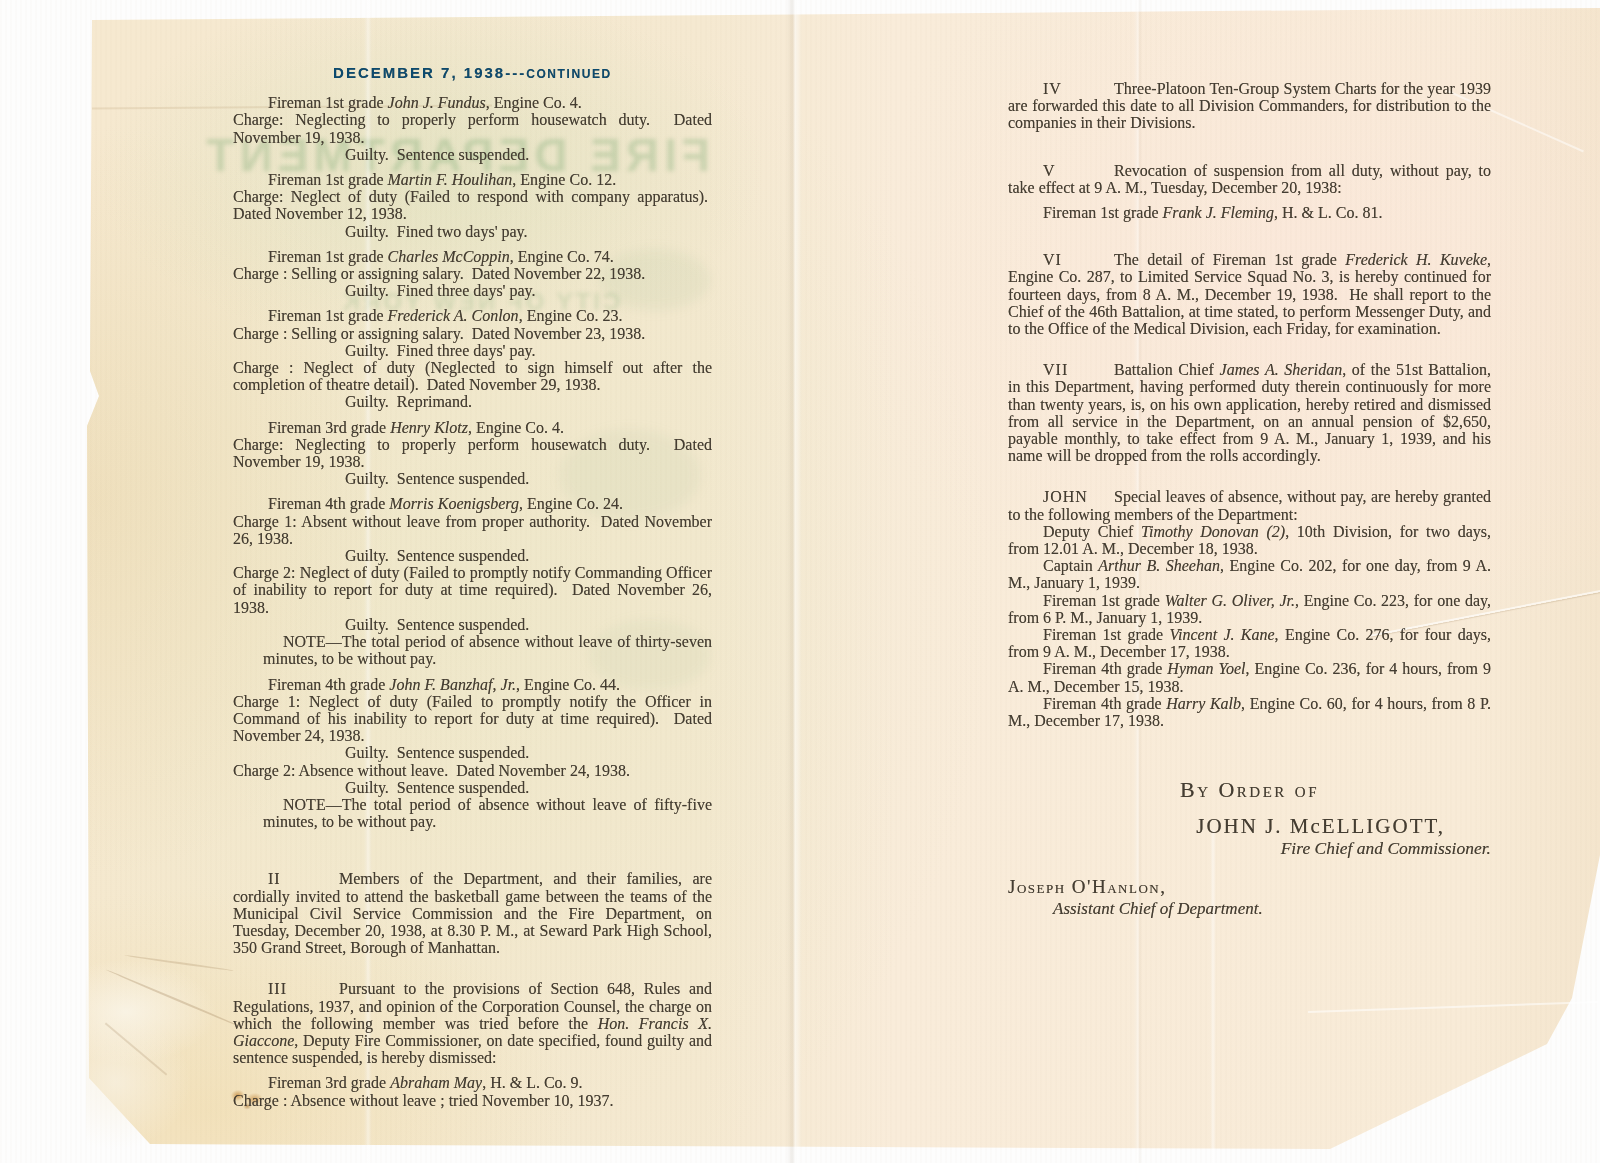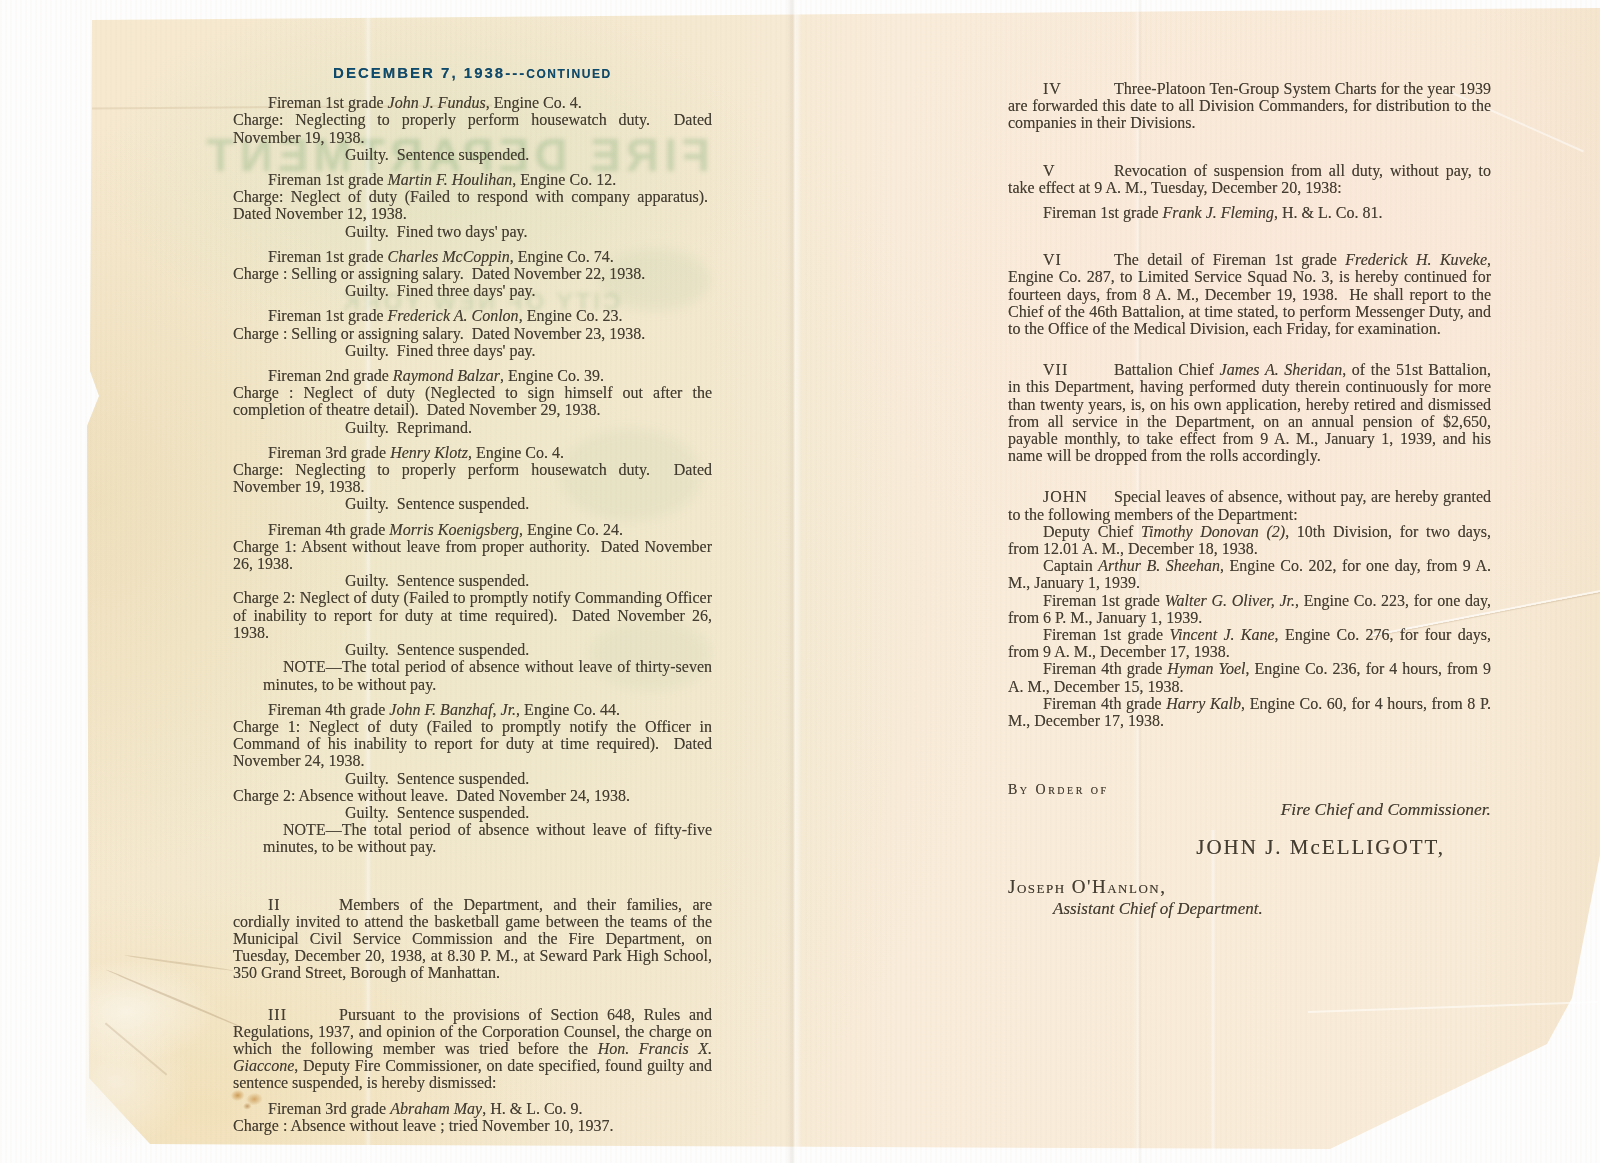--- a/index.html
+++ b/index.html
@@ -73,21 +73,21 @@
   .doc-header .cont{font-size:12px;text-transform:uppercase;letter-spacing:1.6px;}
 
   .blk{margin:0;}
   .b-intro{text-indent:35px;margin-top:8px;}
   .b-charge{text-align:justify;}
   .b-verdict{padding-left:112px;}
   .b-note{padding-left:30px;text-indent:20px;text-align:justify;}
   .b-numbered{text-align:justify;margin-top:26px;}
   .rnum{display:inline-block;min-width:71px;padding-left:35px;letter-spacing:1px;text-indent:0;}
   .b-sub{text-align:justify;text-indent:35px;}
-  .b-by_order{margin-top:52px;text-align:left;font-variant:small-caps;font-size:14px;letter-spacing:2.5px;}
+  .b-by_order{margin-top:52px;text-align:center;font-variant:small-caps;font-size:22px;letter-spacing:2.5px;}
   .b-sig_name{margin-top:15px;text-align:right;padding-right:46px;font-size:21px;letter-spacing:2px;line-height:24px;}
   .b-sig_title{text-align:right;font-style:italic;font-size:17.5px;line-height:21px;}
   .b-sig_left_name{margin-top:16px;font-variant:small-caps;font-size:19px;letter-spacing:1.5px;line-height:23px;}
   .b-sig_left_title{padding-left:45px;font-style:italic;font-size:17px;line-height:21px;}
   em{font-style:italic;}
 </style>
 </head>
 <body>
 
 <div class="paper">
@@ -122,21 +122,20 @@
       <div class="blk b-verdict"><span>Guilty.&nbsp;  Sentence suspended.</span></div>
       <div class="blk b-intro"><span>Fireman 1st grade </span><em>Martin F. Houlihan</em><span>, Engine Co. 12.</span></div>
       <div class="blk b-charge"><span>Charge: Neglect of duty (Failed to respond with company apparatus).&nbsp; Dated November 12, 1938.</span></div>
       <div class="blk b-verdict"><span>Guilty.&nbsp;  Fined two days' pay.</span></div>
       <div class="blk b-intro"><span>Fireman 1st grade </span><em>Charles McCoppin</em><span>, Engine Co. 74.</span></div>
       <div class="blk b-charge"><span>Charge : Selling or assigning salary.&nbsp;  Dated November 22, 1938.</span></div>
       <div class="blk b-verdict"><span>Guilty.&nbsp;  Fined three days' pay.</span></div>
       <div class="blk b-intro"><span>Fireman 1st grade </span><em>Frederick A. Conlon</em><span>, Engine Co. 23.</span></div>
       <div class="blk b-charge"><span>Charge : Selling or assigning salary.&nbsp;  Dated November 23, 1938.</span></div>
       <div class="blk b-verdict"><span>Guilty.&nbsp;  Fined three days' pay.</span></div>
-      <div class="blk b-intro"><span>Fireman 2nd grade </span><em>Raymond Balzar</em><span>, Engine Co. 39.</span></div>
       <div class="blk b-charge"><span>Charge : Neglect of duty (Neglected to sign himself out after the completion of theatre detail).&nbsp; Dated November 29, 1938.</span></div>
       <div class="blk b-verdict"><span>Guilty.&nbsp;  Reprimand.</span></div>
       <div class="blk b-intro"><span>Fireman 3rd grade </span><em>Henry Klotz</em><span>, Engine Co. 4.</span></div>
       <div class="blk b-charge"><span>Charge: Neglecting to properly perform housewatch duty.&nbsp; Dated November 19, 1938.</span></div>
       <div class="blk b-verdict"><span>Guilty.&nbsp;  Sentence suspended.</span></div>
       <div class="blk b-intro"><span>Fireman 4th grade </span><em>Morris Koenigsberg</em><span>, Engine Co. 24.</span></div>
       <div class="blk b-charge"><span>Charge 1: Absent without leave from proper authority.&nbsp; Dated November 26, 1938.</span></div>
       <div class="blk b-verdict"><span>Guilty.&nbsp;  Sentence suspended.</span></div>
       <div class="blk b-charge"><span>Charge 2: Neglect of duty (Failed to promptly notify Commanding Officer of inability to report for duty at time required).&nbsp; Dated November 26, 1938.</span></div>
       <div class="blk b-verdict"><span>Guilty.&nbsp;  Sentence suspended.</span></div>
@@ -162,18 +161,18 @@
       <div class="blk b-numbered" style="margin-top: 30px;"><span class="rnum">VI</span><span>The detail of Fireman 1st grade </span><em>Frederick H. Kuveke</em><span>, Engine Co. 287, to Limited Service Squad No. 3, is hereby continued for fourteen days, from 8 A. M., December 19, 1938.&nbsp; He shall report to the Chief of the 46th Battalion, at time stated, to perform Messenger Duty, and to the Office of the Medical Division, each Friday, for examination.</span></div>
       <div class="blk b-numbered" style="margin-top: 24px;"><span class="rnum">VII</span><span>Battalion Chief </span><em>James A. Sheridan</em><span>, of the 51st Battalion, in this Department, having performed duty therein continuously for more than twenty years, is, on his own application, hereby retired and dismissed from all service in the Department, on an annual pension of $2,650, payable monthly, to take effect from 9 A. M., January 1, 1939, and his name will be dropped from the rolls accordingly.</span></div>
       <div class="blk b-numbered" style="margin-top: 24px;"><span class="rnum">JOHN</span><span>Special leaves of absence, without pay, are hereby granted to the following members of the Department:</span></div>
       <div class="blk b-sub"><span>Deputy Chief </span><em>Timothy Donovan (2)</em><span>, 10th Division, for two days, from 12.01 A. M., December 18, 1938.</span></div>
       <div class="blk b-sub"><span>Captain </span><em>Arthur B. Sheehan</em><span>, Engine Co. 202, for one day, from 9 A. M., January 1, 1939.</span></div>
       <div class="blk b-sub"><span>Fireman 1st grade </span><em>Walter G. Oliver, Jr.</em><span>, Engine Co. 223, for one day, from 6 P. M., January 1, 1939.</span></div>
       <div class="blk b-sub"><span>Fireman 1st grade </span><em>Vincent J. Kane</em><span>, Engine Co. 276, for four days, from 9 A. M., December 17, 1938.</span></div>
       <div class="blk b-sub"><span>Fireman 4th grade </span><em>Hyman Yoel</em><span>, Engine Co. 236, for 4 hours, from 9 A. M., December 15, 1938.</span></div>
       <div class="blk b-sub"><span>Fireman 4th grade </span><em>Harry Kalb</em><span>, Engine Co. 60, for 4 hours, from 8 P. M., December 17, 1938.</span></div>
       <div class="blk b-by_order"><span>By Order of</span></div>
+      <div class="blk b-sig_name"><span>JOHN J. McELLIGOTT,</span></div>
       <div class="blk b-sig_title"><span>Fire Chief and Commissioner.</span></div>
-      <div class="blk b-sig_name"><span>JOHN J. McELLIGOTT,</span></div>
       <div class="blk b-sig_left_name"><span>Joseph O'Hanlon,</span></div>
       <div class="blk b-sig_left_title"><span>Assistant Chief of Department.</span></div>
     </div>
 </div>
 
 </body></html>

